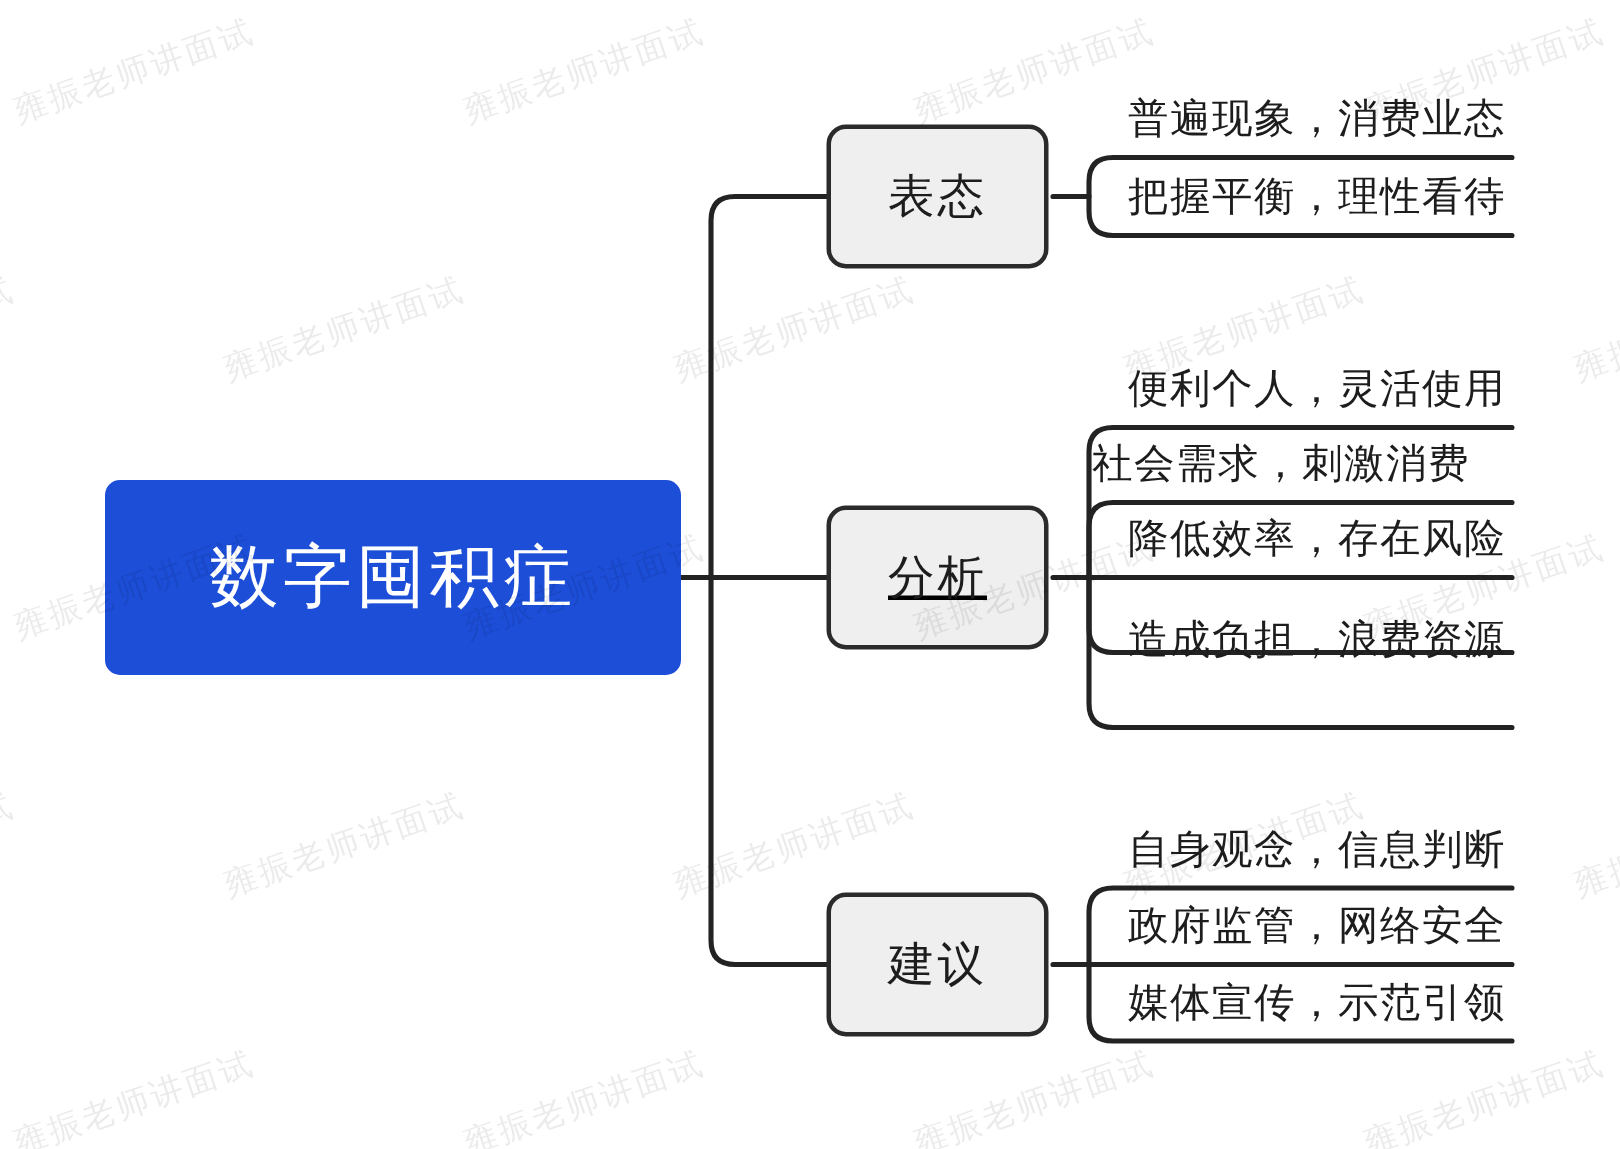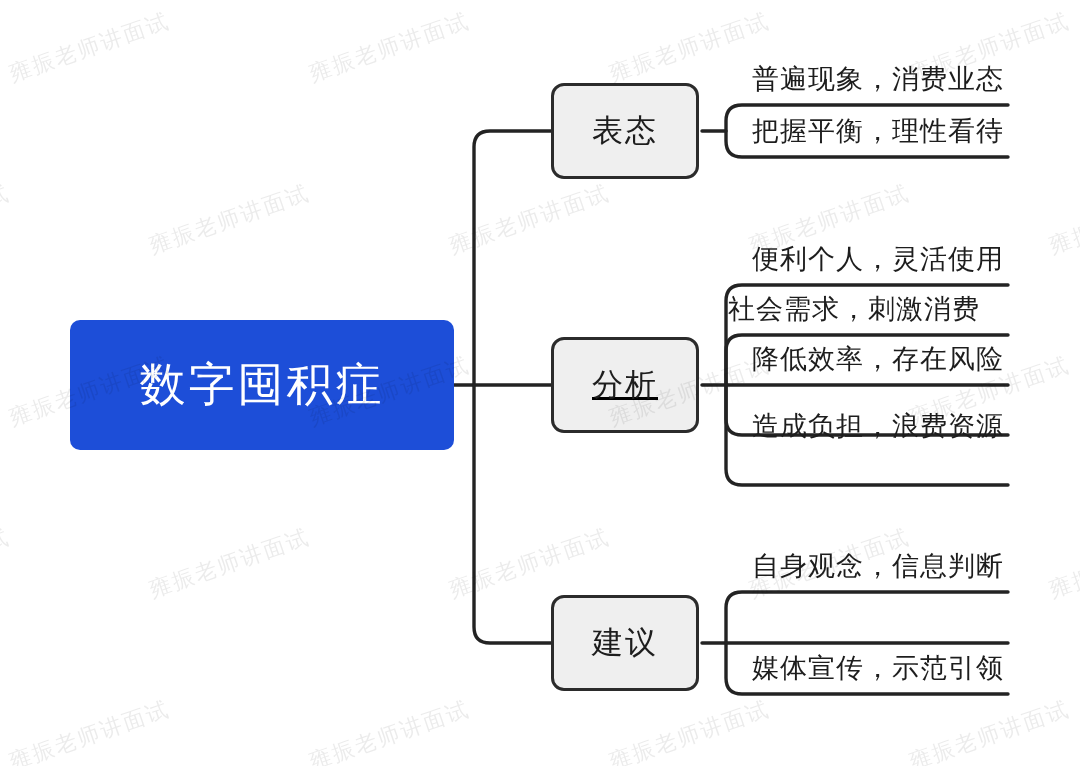--- a/index.html
+++ b/index.html
@@ -166,20 +166,23 @@
   </div>
   <div class="leaf" style="left:726px; top:333px; width:282px;padding-left:44px;">
     <span class="leaf-label">降低效率，存在风险</span>
   </div>
   <div class="leaf" style="left:726px; top:400px; width:282px;">
     <span class="leaf-label">造成负担，浪费资源</span>
   </div>
 
   <div class="leaf" style="left:726px; top:540px; width:282px;">
     <span class="leaf-label">自身观念，信息判断</span>
+  </div>
+  <div class="leaf" style="left:726px; top:591px; width:282px;">
+    <span class="leaf-label">政府监管，网络安全</span>
   </div>
   <div class="leaf" style="left:726px; top:642px; width:282px;">
     <span class="leaf-label">媒体宣传，示范引领</span>
   </div>
 
   <div id="watermark-layer">
       <div class="watermark" style="left: 10px; top: 60px;">雍振老师讲面试</div>
       <div class="watermark" style="left: 310px; top: 60px;">雍振老师讲面试</div>
       <div class="watermark" style="left: 610px; top: 60px;">雍振老师讲面试</div>
       <div class="watermark" style="left: 910px; top: 60px;">雍振老师讲面试</div>

